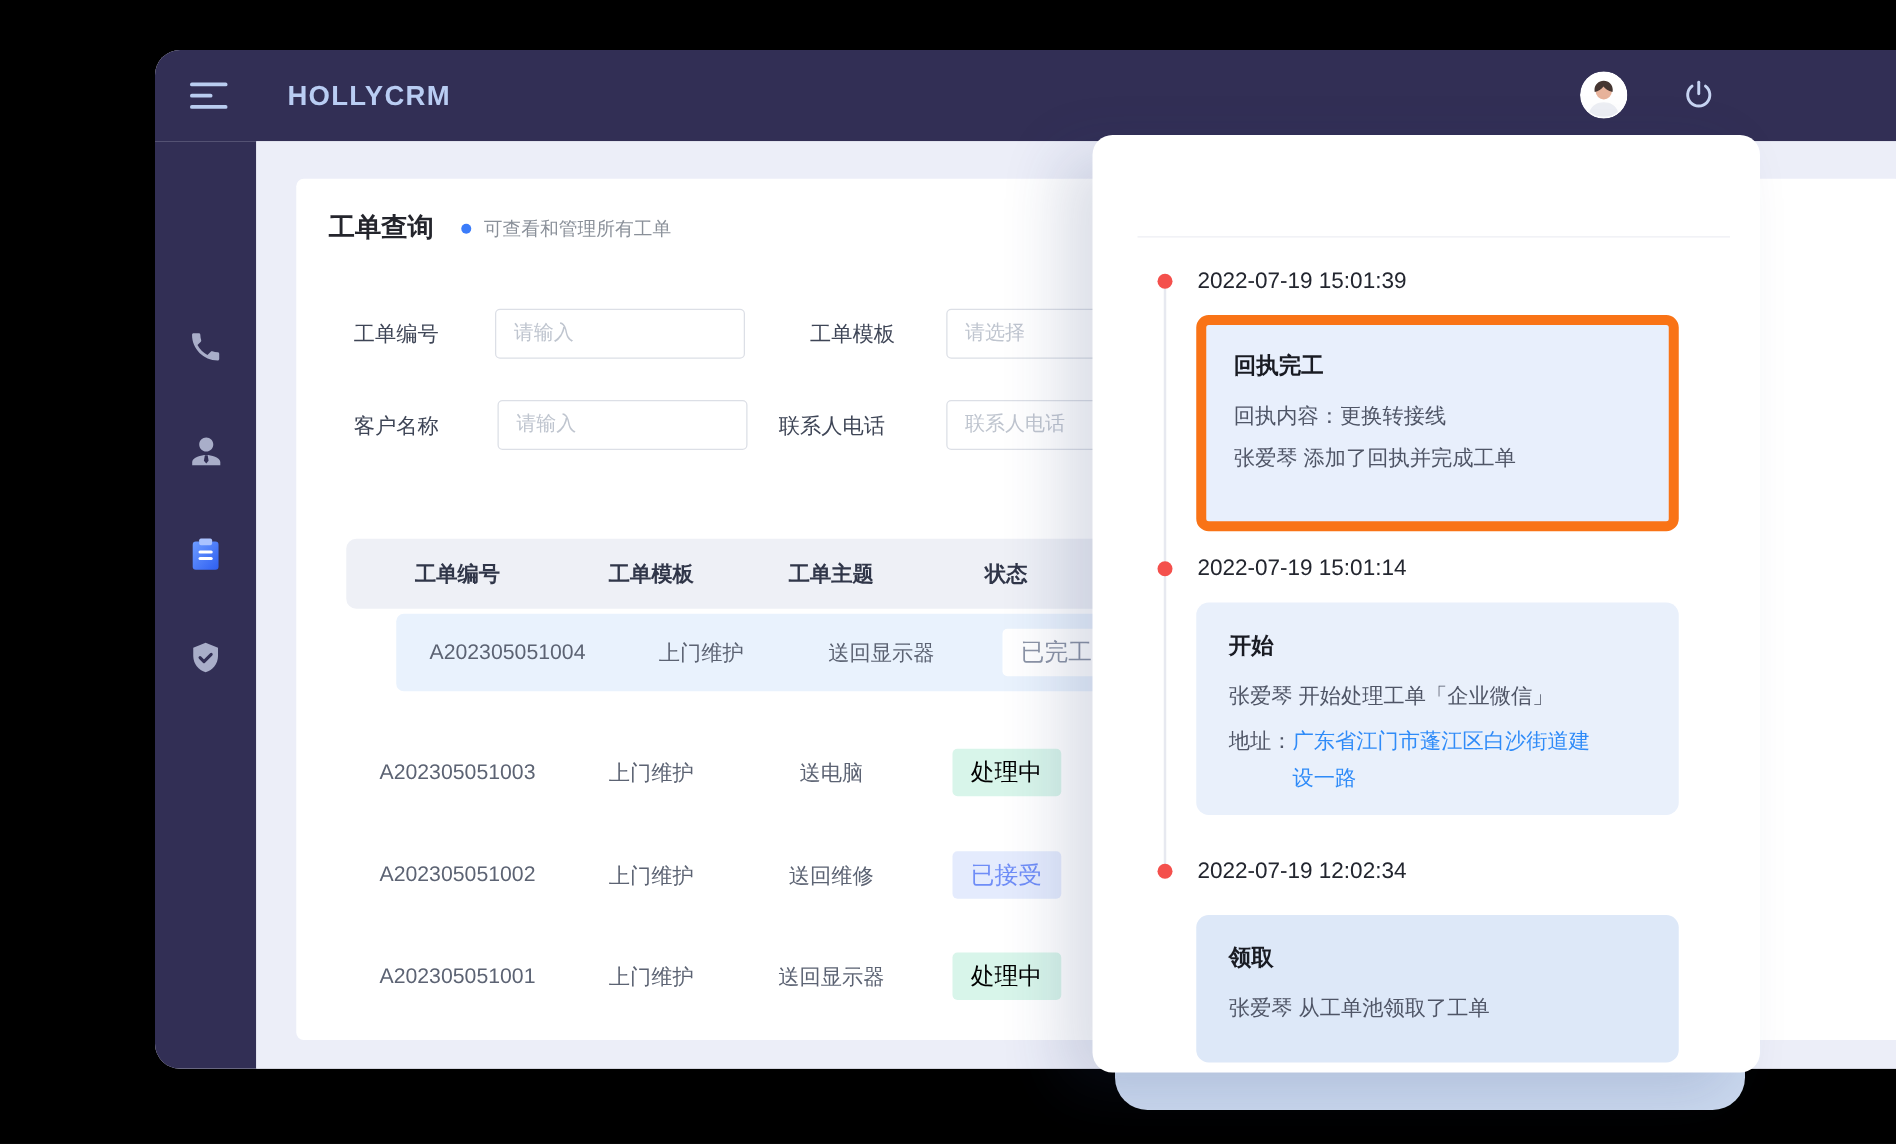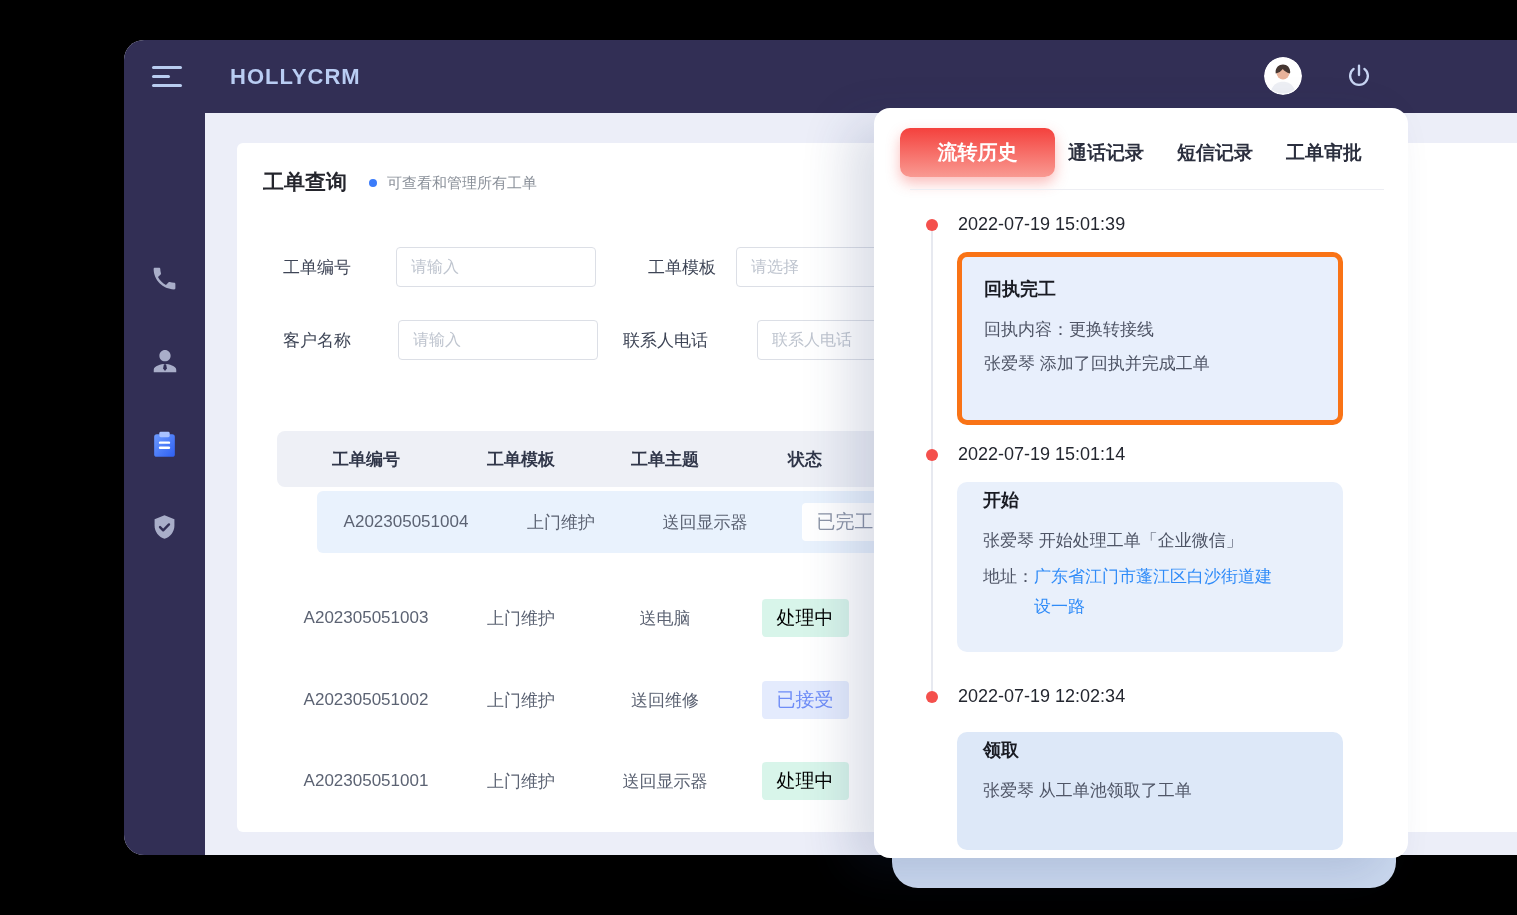--- a/index.html
+++ b/index.html
@@ -50,22 +50,22 @@
   .tabs{position:absolute;left:26px;top:20px;right:20px;display:flex;align-items:center;}
   .tab-active{width:155px;height:49px;border:none;border-radius:10px;background:linear-gradient(180deg,#F4413D 0%,#F99A92 100%);color:#fff;font-size:20px;font-weight:bold;cursor:pointer;box-shadow:0 6px 14px rgba(244,65,61,0.35);}
   .tab{font-size:19px;font-weight:600;color:#2B2F3E;margin-left:33px;cursor:pointer;}
   .tab.first{margin-left:13px;}
   .divider{position:absolute;left:36px;right:24px;top:81px;height:1px;background:#EDEEF3;}
   .tline{position:absolute;left:57px;top:122px;width:2px;height:472px;background:#E7E9F0;}
 
   .t-time{position:absolute;left:52px;display:flex;align-items:center;}
   .t-dot{width:12px;height:12px;border-radius:50%;background:#F4504C;flex:none;}
   .t-text{margin-left:20px;font-size:18px;color:#23262F;}
-  .t-card{position:absolute;left:83px;width:386px;border-radius:10px;background:#E9F0FB;padding:6px 26px;cursor:pointer;}
-  .t-card.selected{background:#E8EFFC;border:5px solid #f97316;padding:20px 22px;}
+  .t-card{position:absolute;left:83px;width:386px;border-radius:10px;background:#E9F0FB;padding:22px 26px;cursor:pointer;}
+  .t-card.selected{background:#E8EFFC;border:8px solid #f97316;padding:20px 22px;}
   .t-card.last{background:#DDE8F8;}
   .t-title{font-size:18px;font-weight:bold;color:#191B23;margin-bottom:12px;}
   .t-line{font-size:17px;color:#4F5566;line-height:34px;}
   .addr-row{display:flex;font-size:17px;line-height:30px;margin-top:4px;}
   .addr-label{color:#4F5566;flex:none;}
   .addr-link{color:#2F8BF8;width:240px;cursor:pointer;}
 </style>
 </head>
 <body>
 
@@ -143,21 +143,21 @@
 
         <div class="title-row">
           <div class="page-title">工单查询</div>
           <div class="title-dot"></div>
           <div class="subtitle">可查看和管理所有工单</div>
         </div>
 
         <span class="f-label" style="left:46px;top:113px;">工单编号</span>
         <input class="f-input" style="left: 159px; top: 104px;" placeholder="请输入">
         <span class="f-label" style="left:411px;top:113px;">工单模板</span>
-        <input class="f-input" style="left: 499px; top: 104px;" placeholder="请选择">
+        <input class="f-input" style="left: 520px; top: 104px;" placeholder="请选择">
 
         <span class="f-label" style="left:46px;top:186px;">客户名称</span>
         <input class="f-input" style="left: 161px; top: 177px;" placeholder="请输入">
         <span class="f-label" style="left:386px;top:186px;">联系人电话</span>
         <input class="f-input" style="left: 520px; top: 177px;" placeholder="联系人电话">
 
         <div class="tbl-head tbl-grid">
           <div>工单编号</div>
           <div>工单模板</div>
           <div>工单主题</div>
@@ -189,26 +189,20 @@
           <div><span class="badge processing">处理中</span></div>
         </div>
 
       </div>
     </div>
   </div>
 
   <div class="backing"></div>
 
   <div class="panel">
-    <div class="tabs">
-      <button class="tab-active">流转历史</button>
-      <span class="tab first">通话记录</span>
-      <span class="tab">短信记录</span>
-      <span class="tab">工单审批</span>
-    </div>
     <div class="divider"></div>
 
     <div class="tline"></div>
 
     <div class="t-time" style="top:106px;">
       <span class="t-dot"></span>
       <span class="t-text">2022-07-19 15:01:39</span>
     </div>
     <div class="t-card selected" style="top:144px;height:173px;">
       <div class="t-title">回执完工</div>

